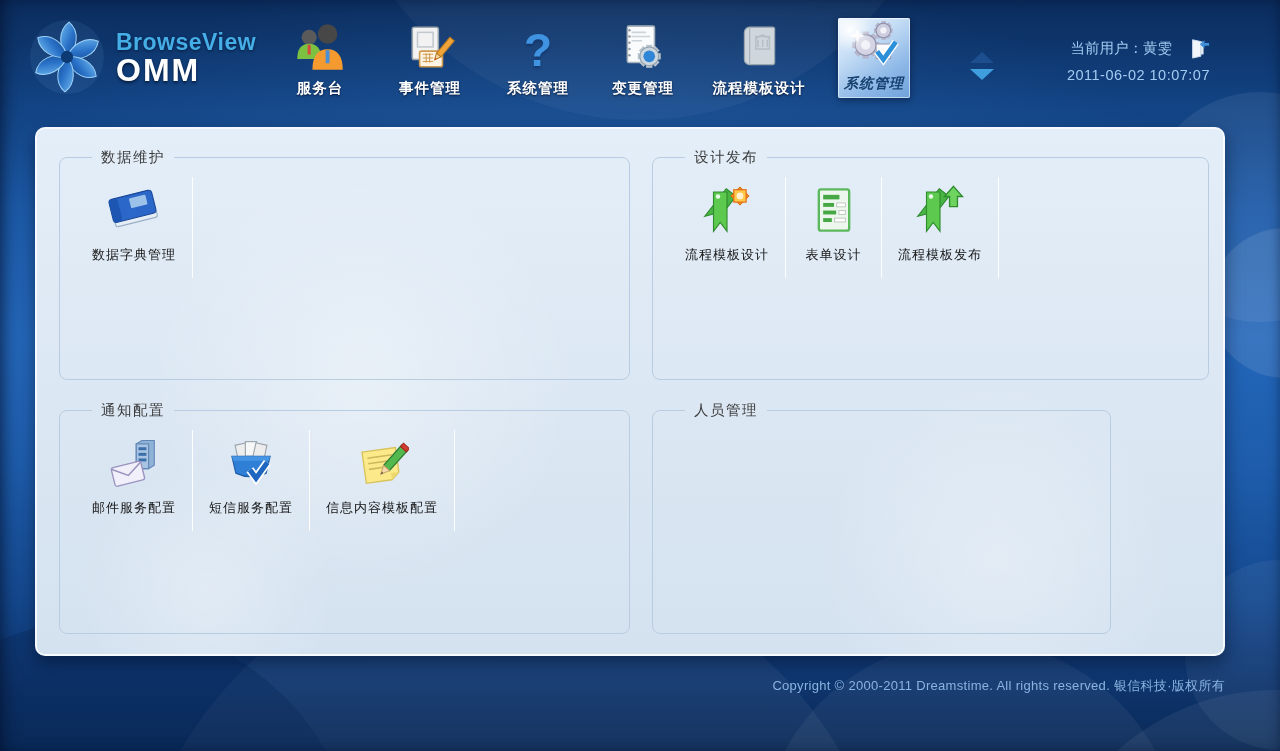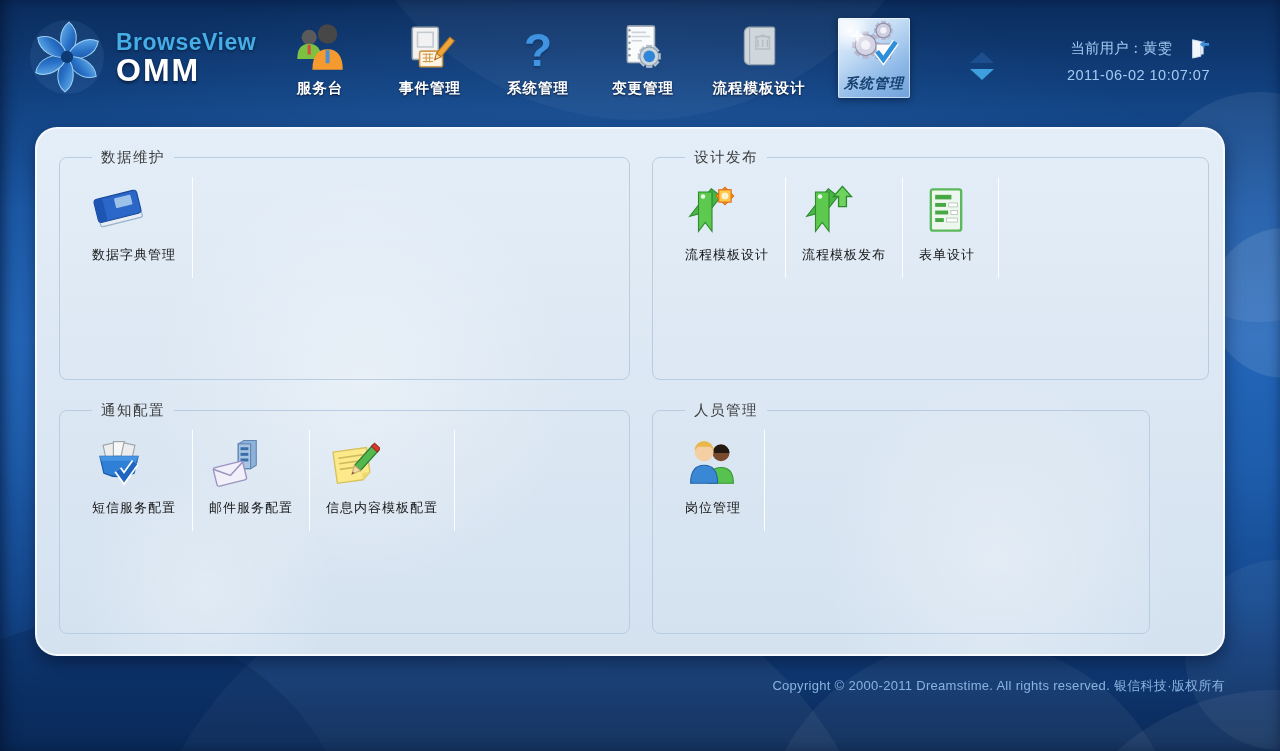--- a/index.html
+++ b/index.html
@@ -57,42 +57,42 @@
 
   .userbox { position:absolute; right:70px; top:37px; text-align:right; color:#a3cbf2; font-size:14.5px; }
   .user-line { display:flex; align-items:center; justify-content:flex-end; gap:16px; }
   .logout-btn { cursor:pointer; display:flex; }
   .timestamp { margin-top:8px; letter-spacing:.5px; }
 
   
   .main-panel {
     position:absolute; left:35px; top:127px; width:1190px; height:529px;
     background:linear-gradient(180deg,#e4eef8 0%,#dae6f2 60%,#d4e2f0 100%);
-    border:2px solid rgba(250,253,255,.85); border-radius:22px;
+    border:2px solid rgba(250,253,255,.85); border-radius:10px;
     box-shadow:0 7px 18px rgba(2,12,35,.5);
     overflow:hidden;
     padding-left:36px;
   }
   .panel-circle { position:absolute; border-radius:50%; pointer-events:none; }
   .pc1 { width:430px; height:430px; left:110px; top:40px; background:radial-gradient(circle, rgba(255,255,255,.35), rgba(255,255,255,0) 70%); }
   .pc2 { width:360px; height:360px; left:780px; top:250px; background:radial-gradient(circle, rgba(255,255,255,.30), rgba(255,255,255,0) 70%); }
   .pc3 { width:260px; height:260px; left:40px; top:330px; background:radial-gradient(circle, rgba(255,255,255,.28), rgba(255,255,255,0) 70%); }
 
   fieldset.group {
     position:absolute; border:1px solid #b9cde2; border-radius:8px; z-index:2;
     padding:10px 0 0 16px;
   }
   fieldset.group legend { margin-left:16px; padding:0 9px; color:#3c3c3c; font-size:14.5px; letter-spacing:1.5px; }
   .g1 { left:22px;  top:19px;  width:571px; height:232px; }
   .g2 { left:615px; top:19px;  width:557px; height:232px; }
   .g3 { left:22px;  top:272px; width:571px; height:233px; }
-  .g4 { left:615px; top:272px; width:498px; height:233px; }
+  .g4 { left:615px; top:272px; width:459px; height:233px; }
 
   .items { display:flex; align-items:flex-start; }
-  .item { display:flex; flex-direction:column; align-items:flex-start; min-width:96px;
+  .item { display:flex; flex-direction:column; align-items:center; min-width:96px;
           padding:6px 16px 14px 16px; border-right:1px solid rgba(255,255,255,.95); cursor:pointer; }
   .item-icon { width:54px; height:54px; display:flex; align-items:center; justify-content:center; }
   .item-label { margin-top:9px; font-size:13px; color:#161616; letter-spacing:1px; white-space:nowrap; }
 
   
   .footer { position:absolute; right:55px; top:677px; color:#8ab4e0; font-size:13px; letter-spacing:.3px; }
 
   .qmark { font-size:46px; font-weight:800; color:#3f93e0; text-shadow:0 2px 2px rgba(8,40,90,.45); line-height:1; }
 </style>
 </head>
@@ -299,116 +299,101 @@
               <rect x="30" y="6" width="11" height="11" fill="#ffb020" stroke="#e06a10" stroke-width="1" transform="rotate(45 35.5 11.5)"></rect>
               <rect x="30" y="6" width="11" height="11" fill="#ffc84a" stroke="#e06a10" stroke-width="1"></rect>
               <circle cx="35.5" cy="11.5" r="3" fill="#fff3cf"></circle>
             </g>
           </svg>
         </span>
         <span class="item-label">流程模板设计</span>
       </div>
       <div class="item">
         <span class="item-icon">
-          <svg width="56" height="56" viewBox="0 0 48 48">
-            <path d="M13 5 h11 v31 l-5.5 -7 -5.5 7 z" fill="#49b544" stroke="#2e8b2e" stroke-width="1" transform="rotate(38 18 20)"></path>
-            <path d="M12 8 h12 v35 l-6 -8 -6 8 z" fill="#5dc94f" stroke="#2e8b2e" stroke-width="1"></path>
-            <circle cx="16" cy="12" r="2" fill="#eafae8"></circle>
-            <path d="M36 3 l8 9 h-4.5 v9 h-7 v-9 H28 z" fill="#6fd45f" stroke="#2e8b2e" stroke-width="1.2"></path>
-          </svg>
-        </span>
-        <span class="item-label">流程模板发布</span>
-      </div>
-      <div class="item">
-        <span class="item-icon">
           <svg width="52" height="52" viewBox="0 0 48 48">
             <rect x="10" y="5" width="28" height="38" rx="2" fill="#eef7ee" stroke="#5cb85c" stroke-width="2.2"></rect>
             <rect x="14" y="10" width="15" height="4.2" fill="#45a845"></rect>
             <rect x="14" y="17.5" width="10" height="3.6" fill="#45a845"></rect>
             <rect x="26.5" y="17.5" width="8" height="3.6" fill="#ffffff" stroke="#b9c4bb" stroke-width=".8"></rect>
             <rect x="14" y="24.5" width="12" height="3.6" fill="#45a845"></rect>
             <rect x="28.5" y="24.5" width="6" height="3.6" fill="#ffffff" stroke="#b9c4bb" stroke-width=".8"></rect>
             <rect x="14" y="31.5" width="8" height="3.6" fill="#45a845"></rect>
             <rect x="24.5" y="31.5" width="10" height="3.6" fill="#ffffff" stroke="#b9c4bb" stroke-width=".8"></rect>
           </svg>
         </span>
         <span class="item-label">表单设计</span>
       </div>
+      <div class="item">
+        <span class="item-icon">
+          <svg width="56" height="56" viewBox="0 0 48 48">
+            <path d="M13 5 h11 v31 l-5.5 -7 -5.5 7 z" fill="#49b544" stroke="#2e8b2e" stroke-width="1" transform="rotate(38 18 20)"></path>
+            <path d="M12 8 h12 v35 l-6 -8 -6 8 z" fill="#5dc94f" stroke="#2e8b2e" stroke-width="1"></path>
+            <circle cx="16" cy="12" r="2" fill="#eafae8"></circle>
+            <path d="M36 3 l8 9 h-4.5 v9 h-7 v-9 H28 z" fill="#6fd45f" stroke="#2e8b2e" stroke-width="1.2"></path>
+          </svg>
+        </span>
+        <span class="item-label">流程模板发布</span>
+      </div>
     </div>
   </fieldset>
 
   <fieldset class="group g3">
     <legend>通知配置</legend>
     <div class="items">
+      <div class="item">
+        <span class="item-icon">
+          <svg width="56" height="56" viewBox="0 0 48 48">
+            <g>
+              <path d="M26 7 l5 -3 h11 v22 l-5 3 h-11 z" fill="#8fb2d8" stroke="#5f85b3" stroke-width="1"></path>
+              <rect x="26" y="7" width="11" height="22" fill="#a9c4e2" stroke="#5f85b3" stroke-width="1"></rect>
+              <rect x="28" y="10" width="7" height="2.6" fill="#3a6ea8"></rect>
+              <rect x="28" y="15" width="7" height="2.6" fill="#3a6ea8"></rect>
+              <rect x="28" y="20" width="7" height="2.6" fill="#3a6ea8"></rect>
+            </g>
+            <g transform="rotate(-14 19 33)">
+              <rect x="5" y="25" width="27" height="17" rx="2" fill="#f1eff9" stroke="#9a93c0" stroke-width="1.2"></rect>
+              <path d="M5 26 l13.5 9 13.5 -9" fill="none" stroke="#9a93c0" stroke-width="1.4"></path>
+            </g>
+          </svg>
+        </span>
+        <span class="item-label">邮件服务配置</span>
+      </div>
       <div class="item">
         <span class="item-icon">
           <svg width="56" height="56" viewBox="0 0 48 48">
             <rect x="11" y="7" width="10" height="13" fill="#ededed" stroke="#9aa4ad" stroke-width="1" transform="rotate(-12 16 13)"></rect>
             <rect x="19" y="5" width="10" height="13" fill="#f7f7f7" stroke="#9aa4ad" stroke-width="1"></rect>
             <rect x="27" y="7" width="10" height="13" fill="#ededed" stroke="#9aa4ad" stroke-width="1" transform="rotate(12 32 13)"></rect>
             <path d="M7 18 h34 l-3.5 15 q-13.5 6.5 -27 0 z" fill="#2f7fd6" stroke="#1c5ba8" stroke-width="1"></path>
             <path d="M7 18 h34 l-1 4 h-32 z" fill="#4694e4"></path>
             <path d="M23 30 l5.5 7.5 10 -14" stroke="#ffffff" stroke-width="7.5" fill="none"></path>
             <path d="M23 30 l5.5 7.5 10 -14" stroke="#1e66c0" stroke-width="4.5" fill="none"></path>
           </svg>
         </span>
         <span class="item-label">短信服务配置</span>
       </div>
       <div class="item">
         <span class="item-icon">
           <svg width="56" height="56" viewBox="0 0 48 48">
-            <g>
-              <path d="M26 7 l5 -3 h11 v22 l-5 3 h-11 z" fill="#8fb2d8" stroke="#5f85b3" stroke-width="1"></path>
-              <rect x="26" y="7" width="11" height="22" fill="#a9c4e2" stroke="#5f85b3" stroke-width="1"></rect>
-              <rect x="28" y="10" width="7" height="2.6" fill="#3a6ea8"></rect>
-              <rect x="28" y="15" width="7" height="2.6" fill="#3a6ea8"></rect>
-              <rect x="28" y="20" width="7" height="2.6" fill="#3a6ea8"></rect>
-            </g>
-            <g transform="rotate(-14 19 33)">
-              <rect x="5" y="25" width="27" height="17" rx="2" fill="#f1eff9" stroke="#9a93c0" stroke-width="1.2"></rect>
-              <path d="M5 26 l13.5 9 13.5 -9" fill="none" stroke="#9a93c0" stroke-width="1.4"></path>
-            </g>
-          </svg>
-        </span>
-        <span class="item-label">邮件服务配置</span>
-      </div>
-      <div class="item">
-        <span class="item-icon">
-          <svg width="56" height="56" viewBox="0 0 48 48">
             <g transform="rotate(-8 24 26)">
               <path d="M8 12 h30 v22 l-7 6 h-23 z" fill="#fbe98a" stroke="#d8c25a" stroke-width="1.2"></path>
               <path d="M38 34 h-7 v6 z" fill="#eed96e"></path>
               <path d="M12 18 h22 M12 23 h22 M12 28 h18" stroke="#cdb85e" stroke-width="1.4"></path>
             </g>
             <g transform="rotate(42 32 24)">
               <rect x="28.5" y="6" width="7" height="24" fill="#53b84e" stroke="#2e7d32" stroke-width="1.2"></rect>
               <rect x="28.5" y="3.5" width="7" height="4" fill="#d23b2e" stroke="#a32b20" stroke-width="1"></rect>
               <path d="M28.5 30 l3.5 7.5 3.5 -7.5 z" fill="#f5d9a8" stroke="#caa86a" stroke-width="1"></path>
               <path d="M31.1 35.2 l.9 2.3 .9 -2.3 z" fill="#5a4632"></path>
             </g>
           </svg>
         </span>
         <span class="item-label">信息内容模板配置</span>
       </div>
     </div>
   </fieldset>
 
   <fieldset class="group g4">
     <legend>人员管理</legend>
-    <div class="items">
-      <div class="item">
-        <span class="item-icon">
-          <svg width="56" height="56" viewBox="0 0 48 48">
-            <circle cx="32" cy="15" r="7.5" fill="#7a4a2e"></circle>
-            <path d="M32 7.5 a7.5 7.5 0 0 1 7.5 7.5 l-15 0 a7.5 7.5 0 0 1 7.5 -7.5 z" fill="#241a12"></path>
-            <path d="M21 42 q0 -14 11 -14 q11 0 11 14 z" fill="#57c24f" stroke="#36962f" stroke-width="1"></path>
-            <circle cx="17" cy="14" r="8.5" fill="#f5cfa4"></circle>
-            <path d="M8.5 13 a8.5 8.5 0 0 1 17 0 l-3 -3.5 h-11 z" fill="#e8b84b"></path>
-            <path d="M5 42 q0 -16 12 -16 q12 0 12 16 z" fill="#3a87d4" stroke="#2362a8" stroke-width="1"></path>
-          </svg>
-        </span>
-        <span class="item-label">岗位管理</span>
-      </div>
-    </div>
   </fieldset>
 </div>
 
 <div class="footer">Copyright © 2000-2011 Dreamstime. All rights reserved. 银信科技·版权所有</div>
 
 </body></html>

